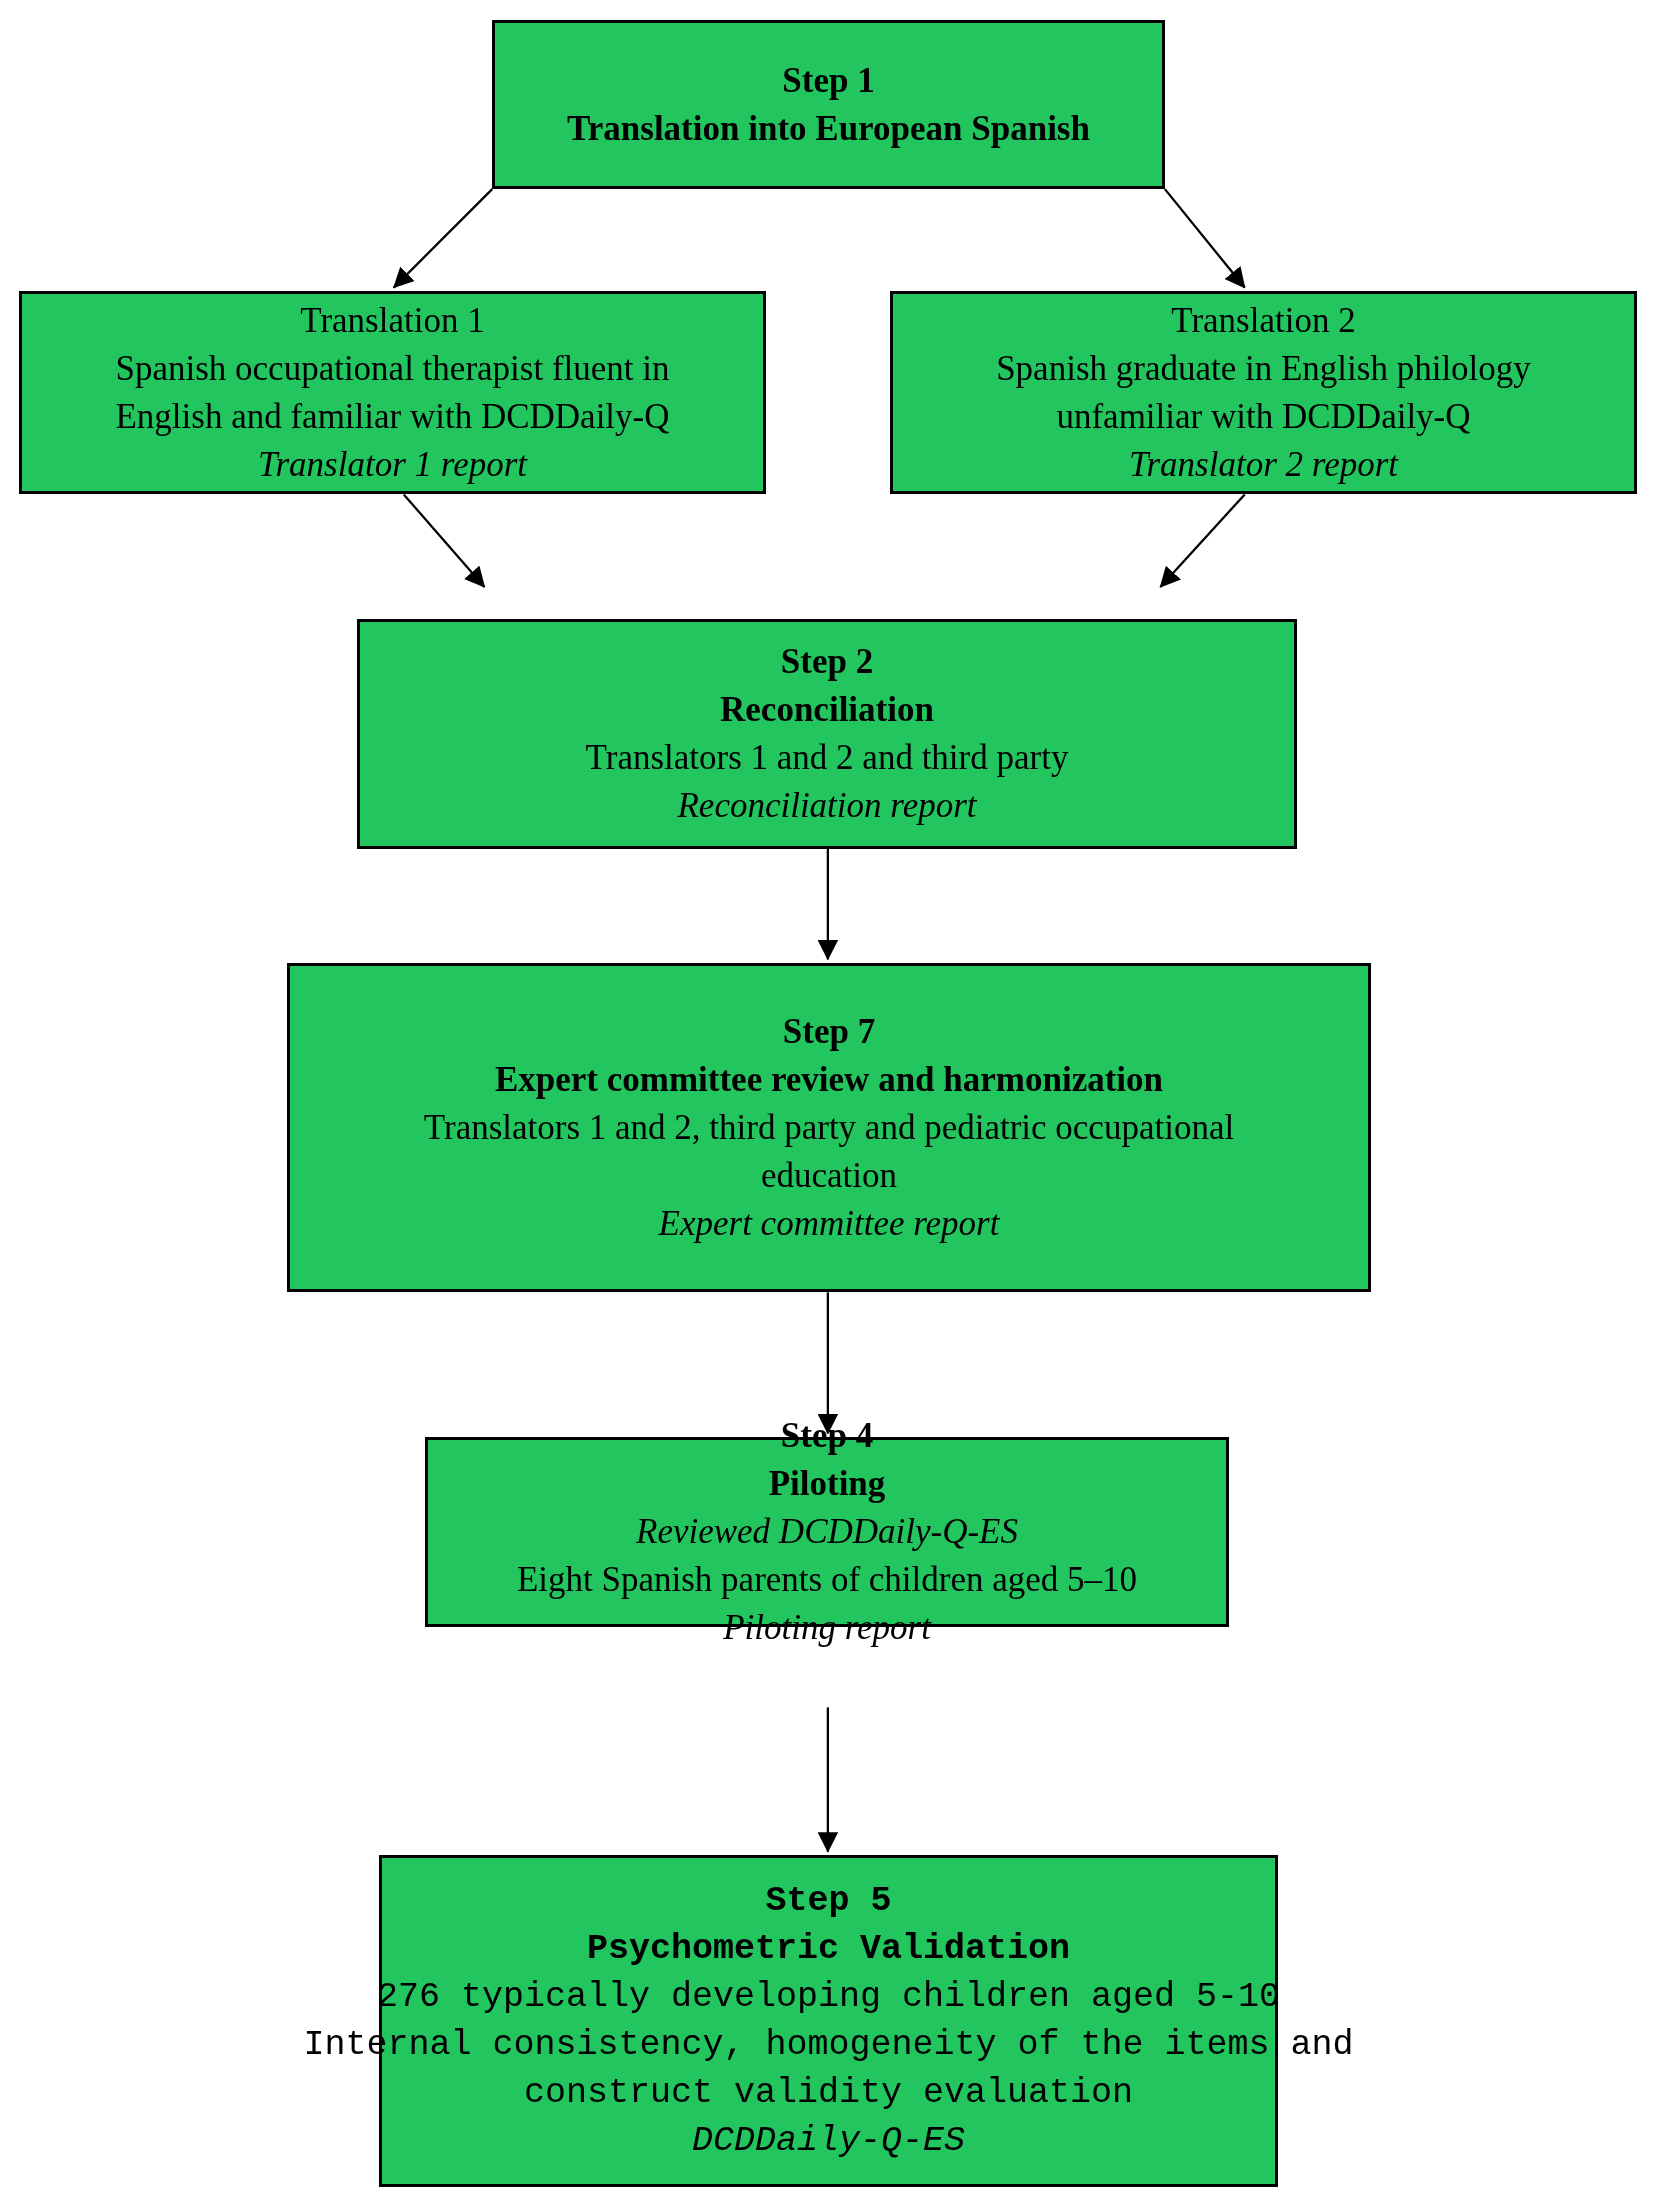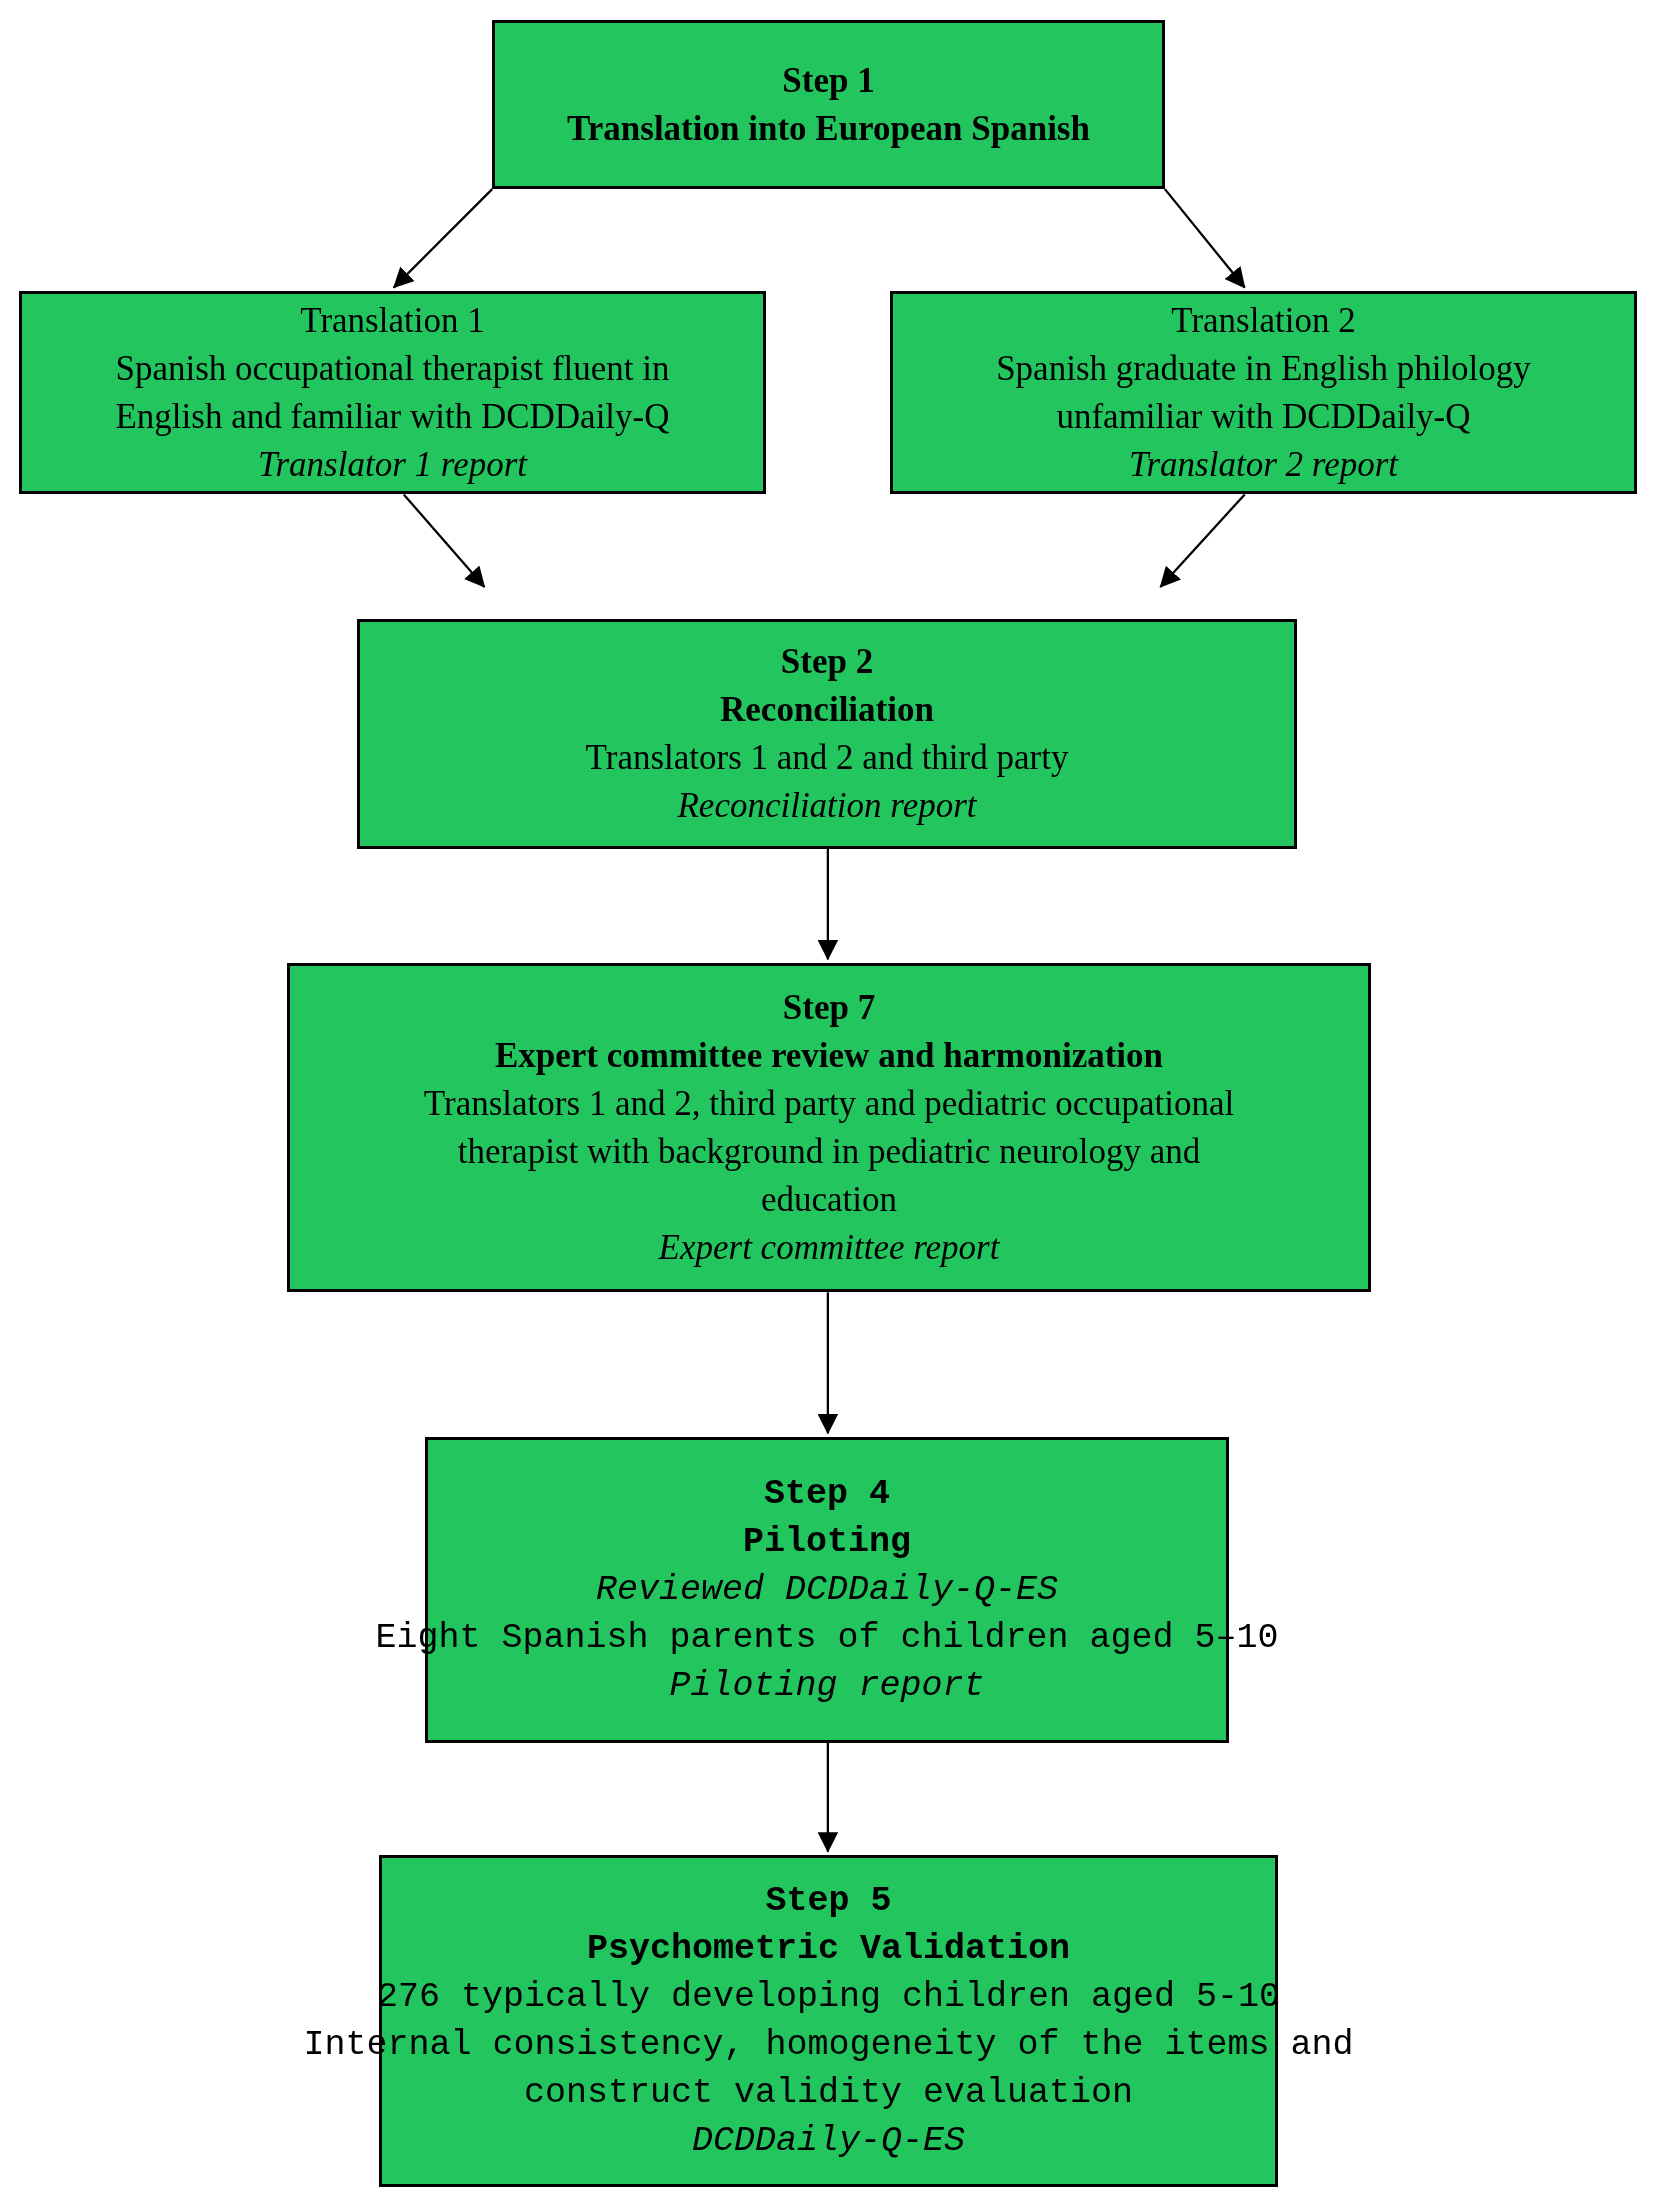--- a/index.html
+++ b/index.html
@@ -44,21 +44,21 @@
     width: 1658px;
     height: 2205px;
     pointer-events: none;
   }
   
   #box-step1 { left: 492px; top: 20.4px;   width: 673px; height: 169px; }
   #box-t1    { left: 19px;   top: 291px;  width: 747px; height: 203px; }
   #box-t2    { left: 890px; top: 291px;  width: 747px; height: 203px; }
   #box-step2 { left: 357px;  top: 591px; width: 940px; height: 230px; margin-top: 28px; }
   #box-step3 { left: 287px;  top: 963px; width: 1084px; height: 329px; }
-  #box-step4 { left: 425px;  top: 1437px; width: 804px; height: 306px; font-family: Liberation Mono, monospace; }
+  #box-step4 { left: 425px;  top: 1437px; width: 804px; height: 190px; }
   #box-step5 { left: 379px;  top: 1855px; width: 899px; height: 332px; font-family: Liberation Mono, monospace; }
 </style>
 </head>
 <body>
 
 <div class="canvas">
 
   <svg class="arrows" viewBox="0 0 3655 4861" xmlns="http://www.w3.org/2000/svg">
     <defs>
       <marker id="ah" viewBox="0 0 10 10" refX="9.5" refY="5" markerWidth="9" markerHeight="9" orient="auto-start-reverse">
@@ -97,21 +97,20 @@
     <div class="line b">Step 2</div>
     <div class="line b">Reconciliation</div>
     <div class="line">Translators 1 and 2 and third party</div>
     <div class="line i">Reconciliation report</div>
   </div>
 
   <div class="box" id="box-step3">
     <div class="line b">Step 7</div>
     <div class="line b">Expert committee review and harmonization</div>
     <div class="line">Translators 1 and 2, third party and pediatric occupational</div>
-    <div class="line">therapist with background in pediatric neurology and</div>
     <div class="line">education</div>
     <div class="line i">Expert committee report</div>
   </div>
 
   <div class="box" id="box-step4">
     <div class="line b">Step 4</div>
     <div class="line b">Piloting</div>
     <div class="line i">Reviewed DCDDaily-Q-ES</div>
     <div class="line">Eight Spanish parents of children aged 5–10</div>
     <div class="line i">Piloting report</div>

